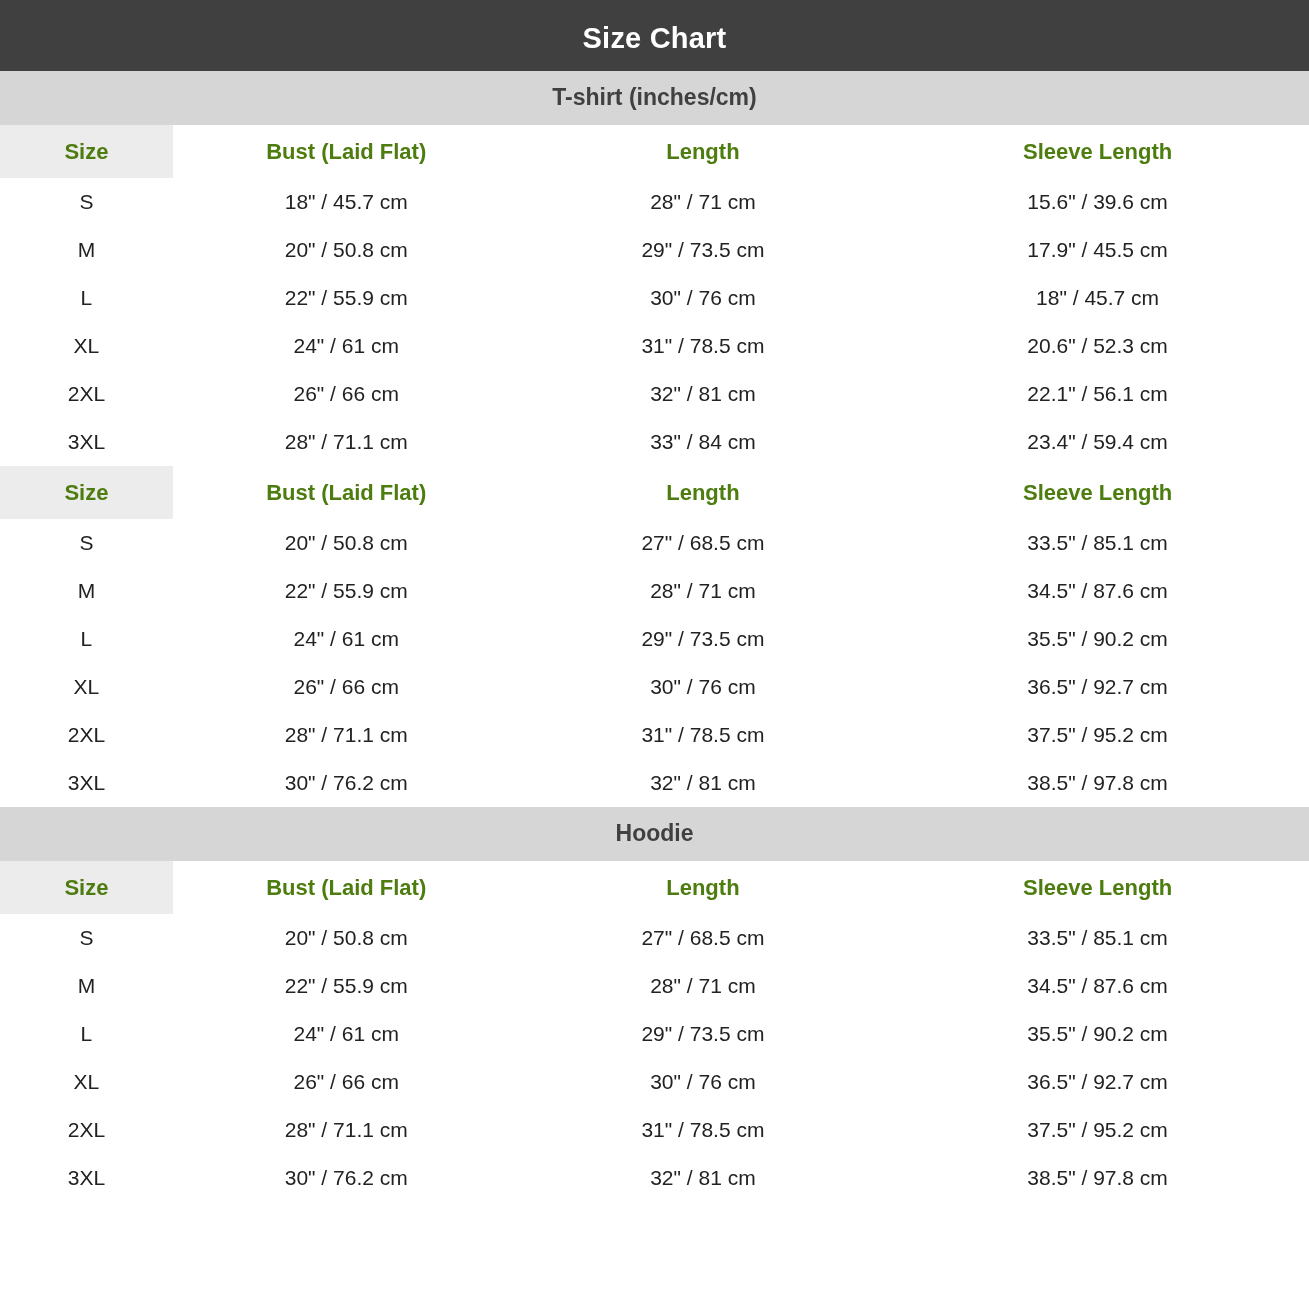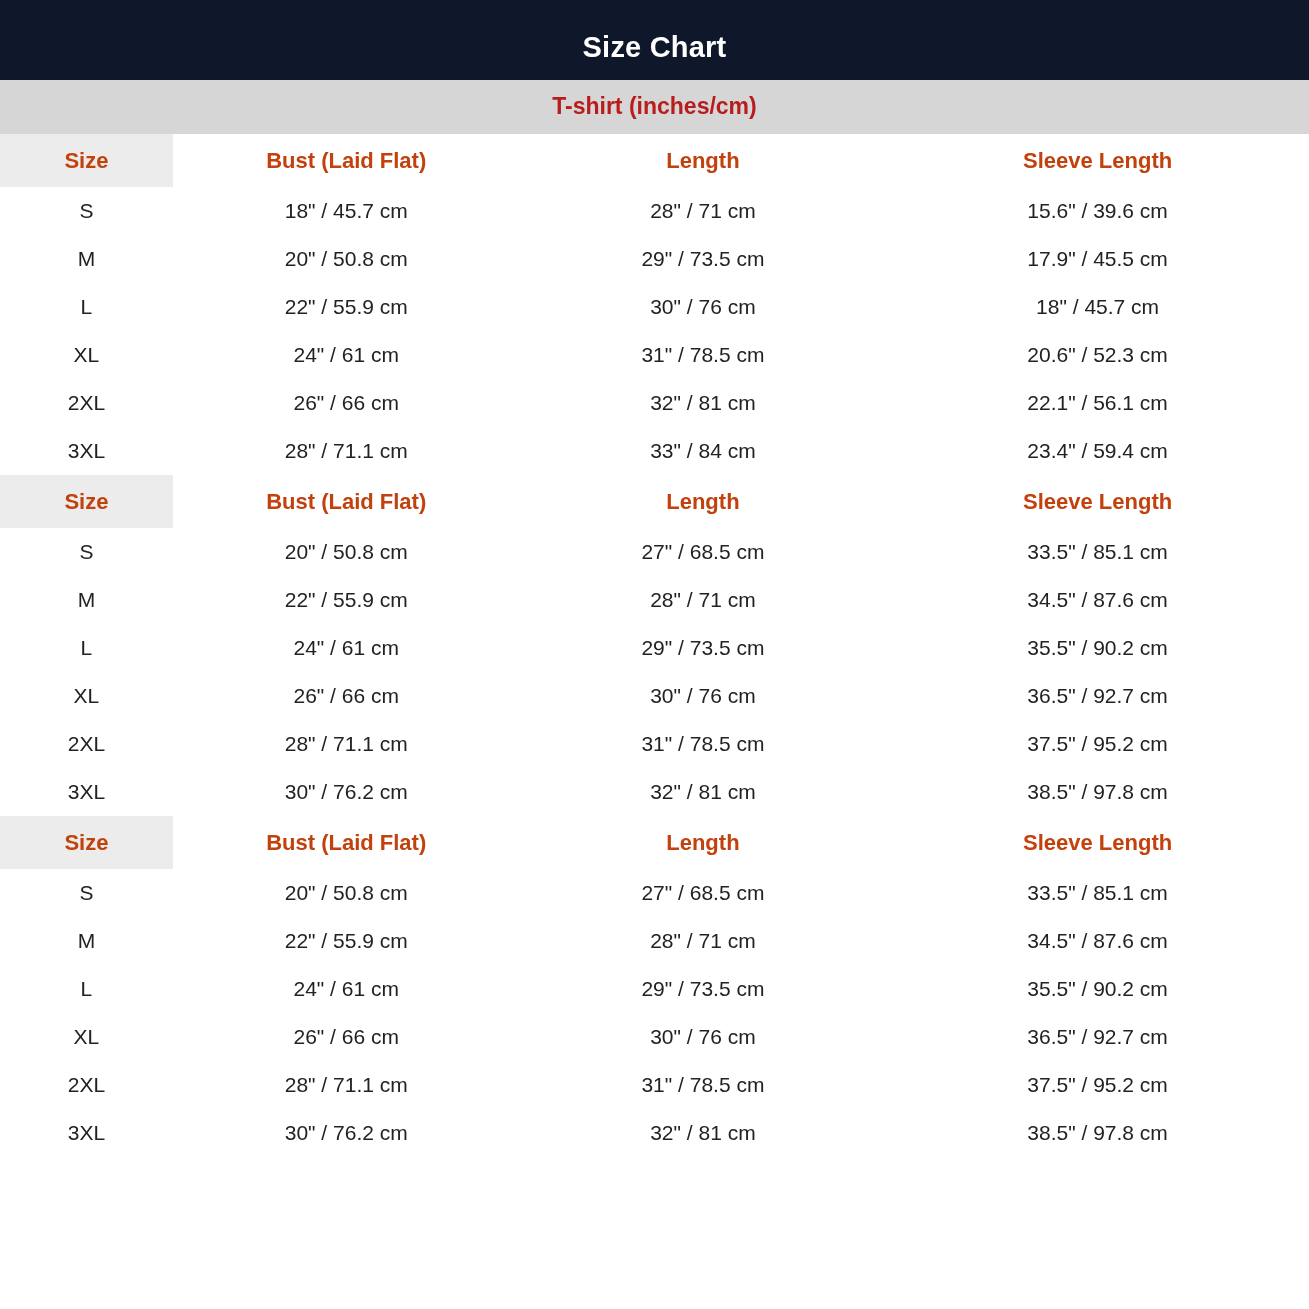--- a/index.html
+++ b/index.html
@@ -12,51 +12,51 @@
     height: 1309px;
     font-family: "Liberation Sans", sans-serif;
     color: #1a1a1a;
     overflow: hidden;
   }
   .chart {
     width: 1309px;
     box-sizing: border-box;
   }
   .chart-title {
-    background: #0f172a;
+    background: #404040;
     color: #ffffff;
     text-align: center;
     font-size: 29px;
     font-weight: bold;
-    padding: 31px 0 16px 0;
+    padding: 22px 0 16px 0;
     letter-spacing: 0.2px;
   }
   .section-header {
     background: #d6d6d6;
-    color: #b91c1c;
+    color: #404040;
     text-align: center;
     font-size: 23px;
     font-weight: bold;
     padding: 13px 0 14px 0;
   }
   table {
     width: 100%;
     border-collapse: collapse;
     table-layout: fixed;
   }
   col.c-size { width: 13.2%; }
   col.c-bust { width: 26.5%; }
   col.c-length { width: 28.0%; }
   col.c-sleeve { width: 32.3%; }
   th {
     font-size: 22px;
     font-weight: bold;
     text-align: center;
     padding: 14px 0 13px 0;
-    color: #c2410c;
+    color: #4d7c0f;
   }
   td {
     font-size: 21px;
     text-align: center;
     padding: 12px 0 12px 0;
     color: #222222;
     font-weight: normal;
   }
   tr.head-row th.size-cell {
     background: #ececec;
@@ -172,20 +172,21 @@
     </tr>
     <tr>
       <td class="size-cell">3XL</td>
       <td>30" / 76.2 cm</td>
       <td>32" / 81 cm</td>
       <td>38.5" / 97.8 cm</td>
     </tr>
   </tbody>
     </table>
 
+  <div class="section-header">Hoodie</div>
   <table>
     <colgroup>
         <col class="c-size">
         <col class="c-bust">
         <col class="c-length">
         <col class="c-sleeve">
       </colgroup>
     <tbody>
         <tr class="head-row">
       <th class="size-cell">Size</th>

